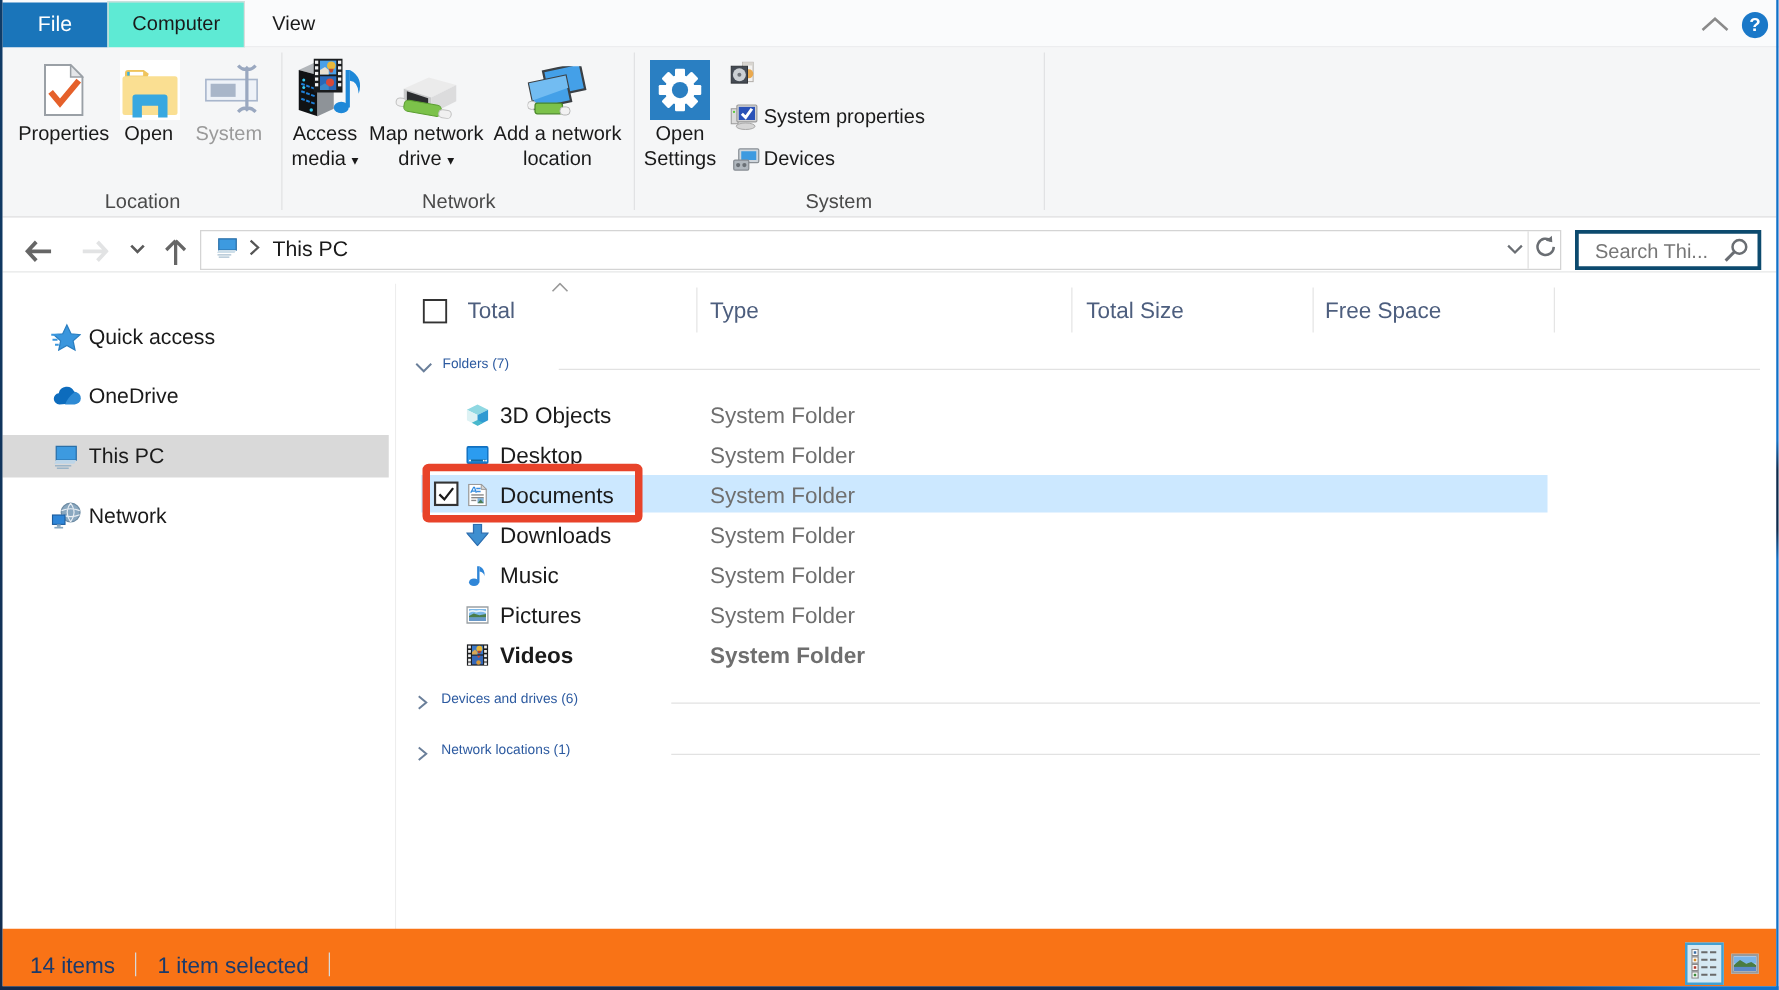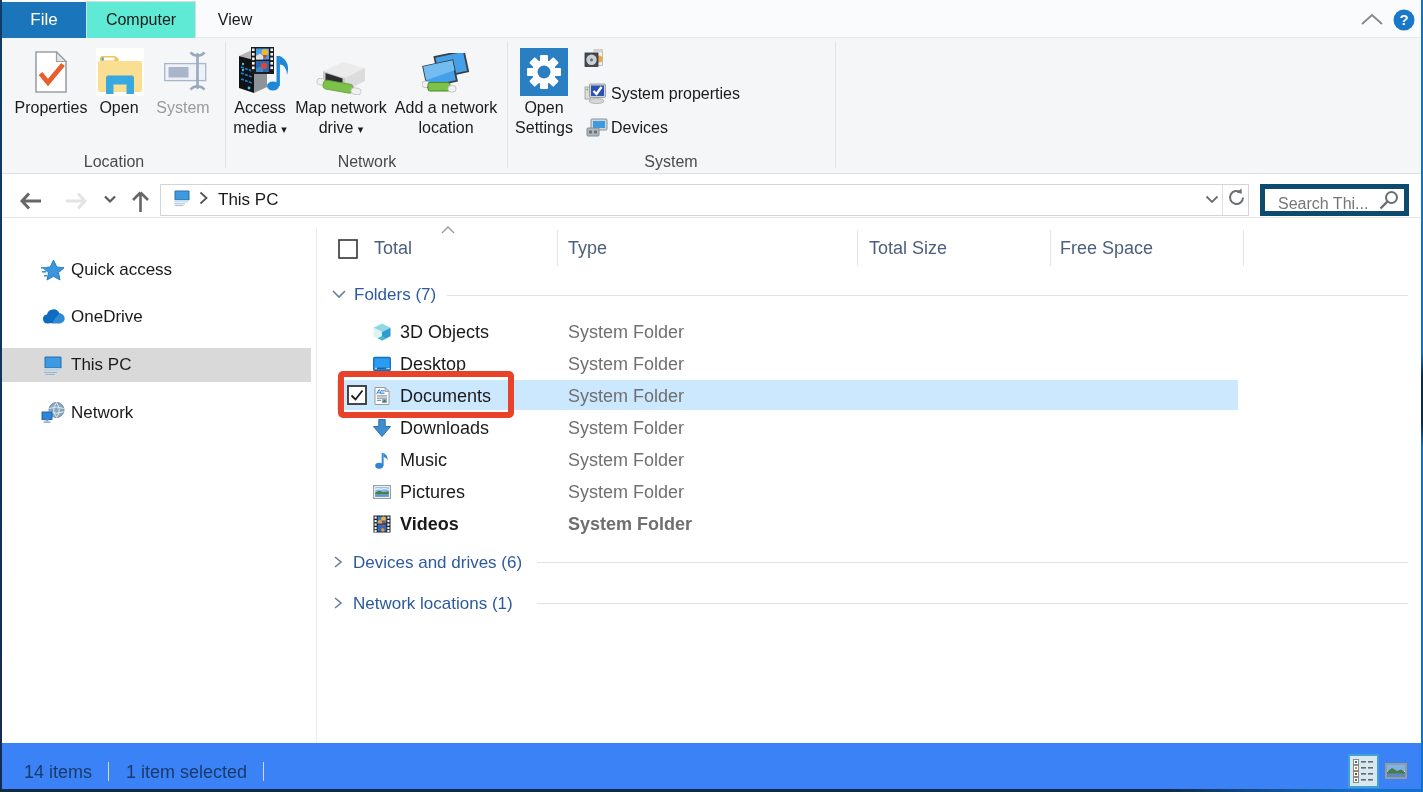--- a/index.html
+++ b/index.html
@@ -20,39 +20,39 @@
 
 #ribbon { left:2px; top:38px; width:1419px; height:136px; background:#f5f6f7; border-bottom:1px solid #dfe0e1; }
 .gsep { position:absolute; top:4px; width:1px; height:126px; background:#e1e2e4; }
 .glabel { position:absolute; bottom:2px; font-size:16px; color:#4a4a4a; text-align:center; }
 .biglabel { position:absolute; font-size:16px; color:#1a1a1a; text-align:center; line-height:20px; }
 .gray { color:#9a9a9a; }
 .smallrow { position:absolute; font-size:16px; color:#1a1a1a; height:22px; display:flex; align-items:center; }
 
 #navbar { left:2px; top:175px; width:1419px; height:43px; background:#fff; border-bottom:1px solid #e6e7e8; }
 #addr { left:158px; top:9px; width:1089px; height:32px; border:1px solid #d4d4d4; background:#fff; }
-#search { left:1258px; top:9px; width:149px; height:32px; border:5px solid #0c4a6e; background:#fff; font-size:16px; color:#767676; line-height:30px; padding-left:13px; }
+#search { left:1258px; top:9px; width:149px; height:32px; border:3px solid #0c4a6e; background:#fff; font-size:16px; color:#767676; line-height:30px; padding-left:13px; }
 
 #sidebar { left:2px; top:219px; width:315px; height:524px; background:#fff; }
 #sbdiv { left:316px; top:227px; width:1px; height:521px; background:#ededed; }
 .sbitem { position:absolute; left:0; width:309px; height:34px; display:flex; align-items:center; font-size:17px; color:#1a1a1a; }
 .sbicon { position:absolute; left:38px; width:25px; height:25px; }
 .sbtext { position:absolute; left:69px; }
 
 #main { left:317px; top:219px; width:1104px; height:524px; background:#fff; }
 .colsep { position:absolute; width:1px; background:#e5e5e5; top:11px; height:36px; }
 .coltext { position:absolute; top:20px; font-size:18px; color:#4d5e7e; line-height:18px; }
-.grouphdr { position:absolute; font-size:17px; color:#2c5aa0; }
+.grouphdr { position:absolute; font-size:11px; color:#2c5aa0; }
 .groupline { position:absolute; height:1px; background:#e2e2e2; }
 .row { position:absolute; left:0; width:1104px; height:32px; }
 .rowicon { position:absolute; left:56px; top:7px; width:18px; height:18px; }
 .rowname { position:absolute; left:83px; top:0; font-size:18px; color:#1a1a1a; line-height:32px; }
 .rowtype { position:absolute; left:251px; top:0; font-size:18px; color:#6f6f6f; line-height:32px; }
 
-#status { left:2px; top:743px; width:1419px; height:46px; background:#3b82f6; }
+#status { left:2px; top:743px; width:1419px; height:46px; background:#f97316; }
 .stext { position:absolute; font-size:18px; color:#1b3a6b; top:20px; line-height:18px; }
 .ssep { position:absolute; top:19px; width:1px; height:19px; background:#d8d8d8; }
 </style>
 </head>
 <body>
 <div class="abs" id="tabbar">
   <div class="abs" id="filetab">File</div>
   <div class="abs" id="computertab">Computer</div>
   <div class="abs" id="viewtab">View</div>
   <svg class="abs" id="collapse" viewBox="0 0 28 20">

